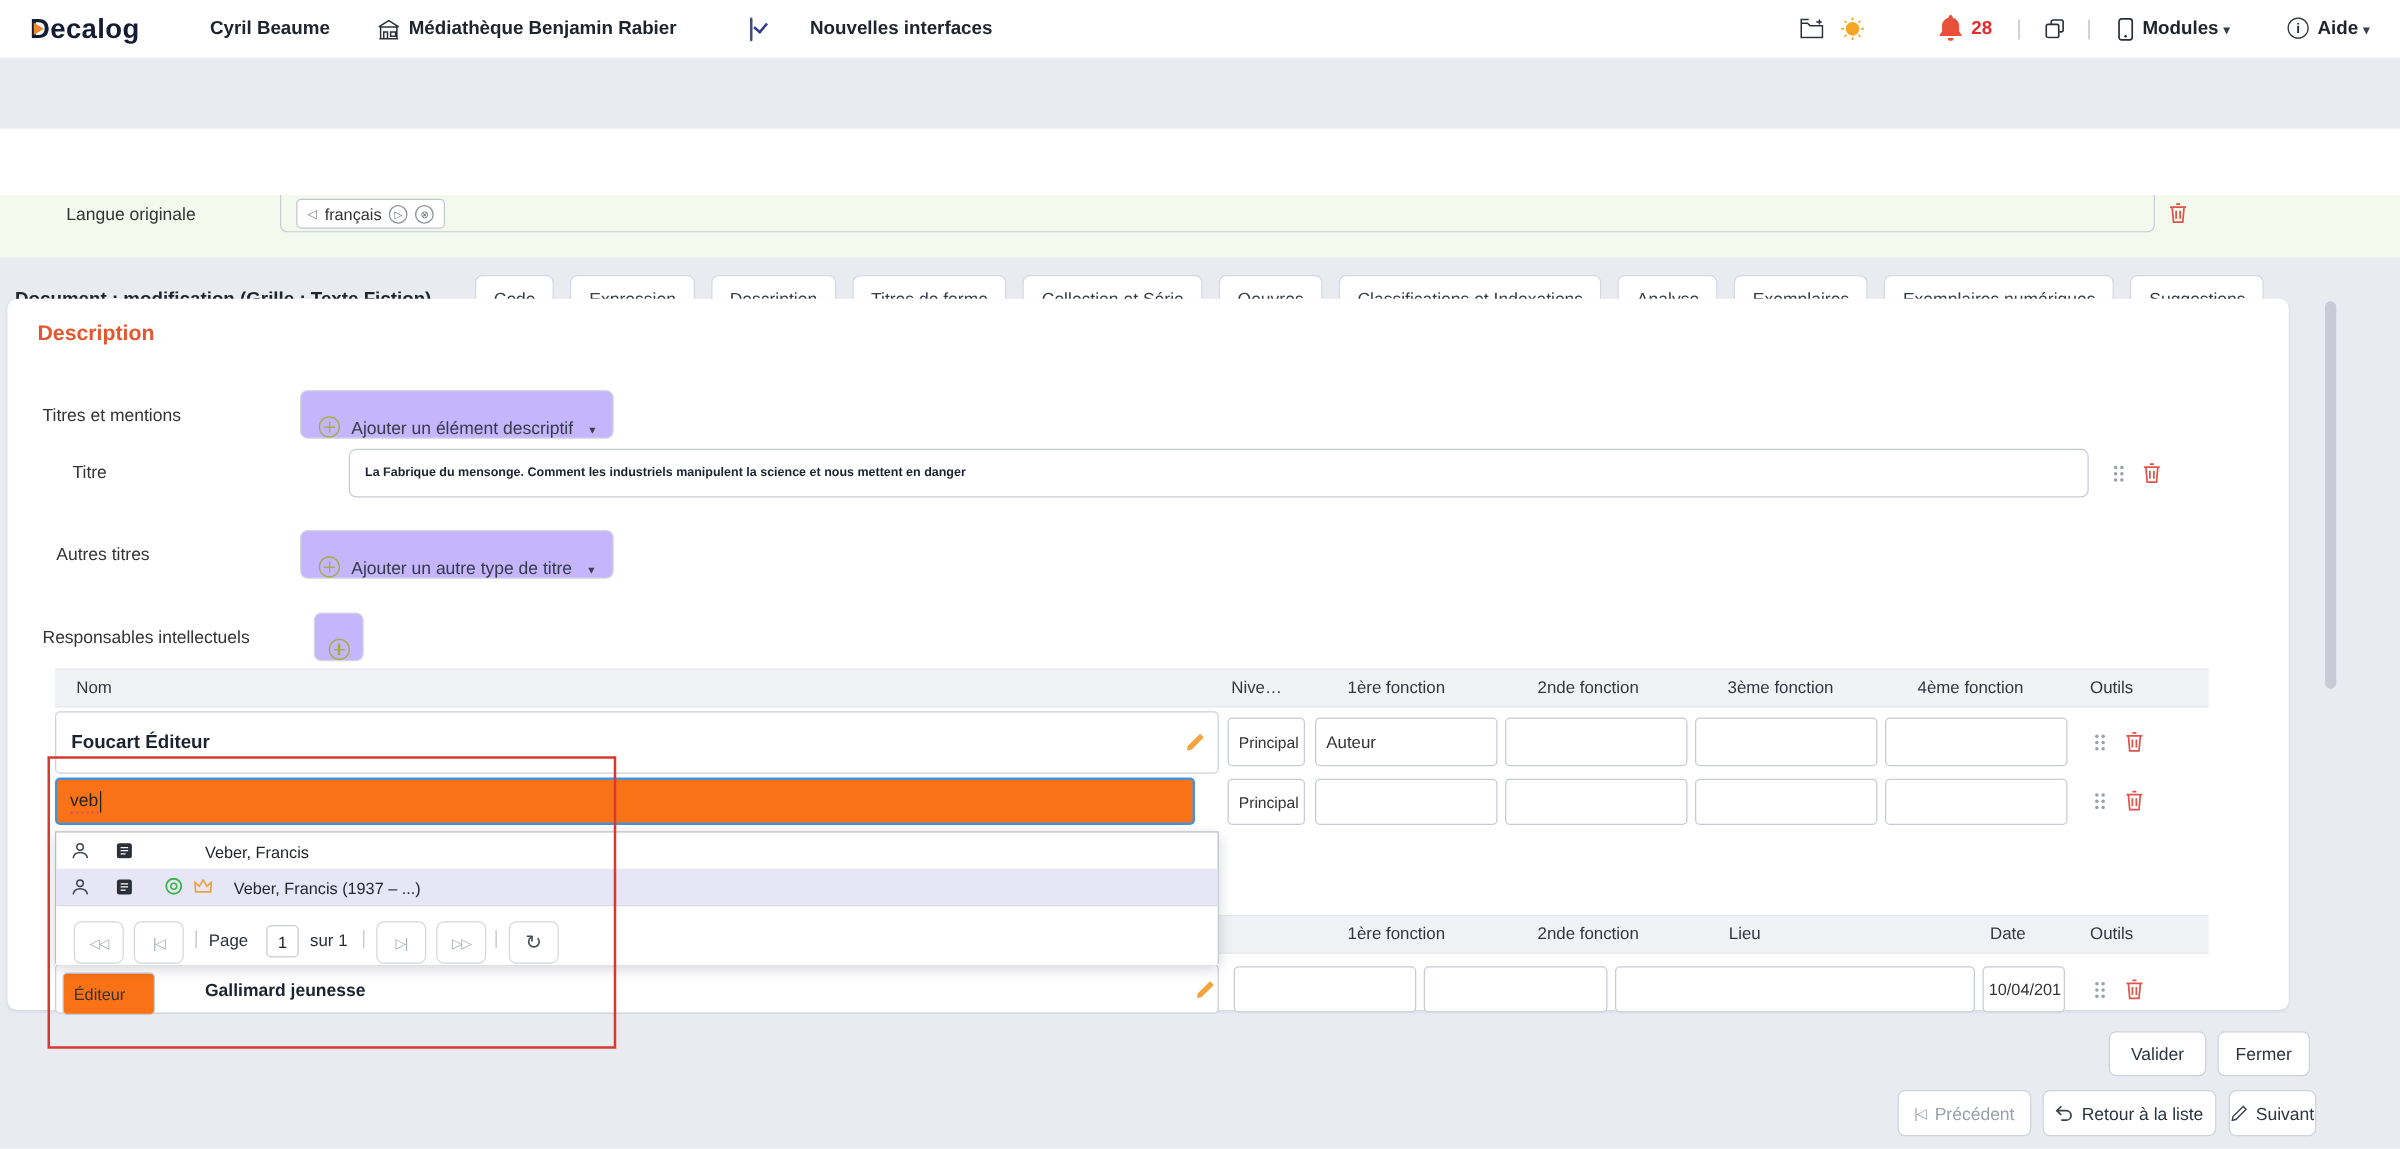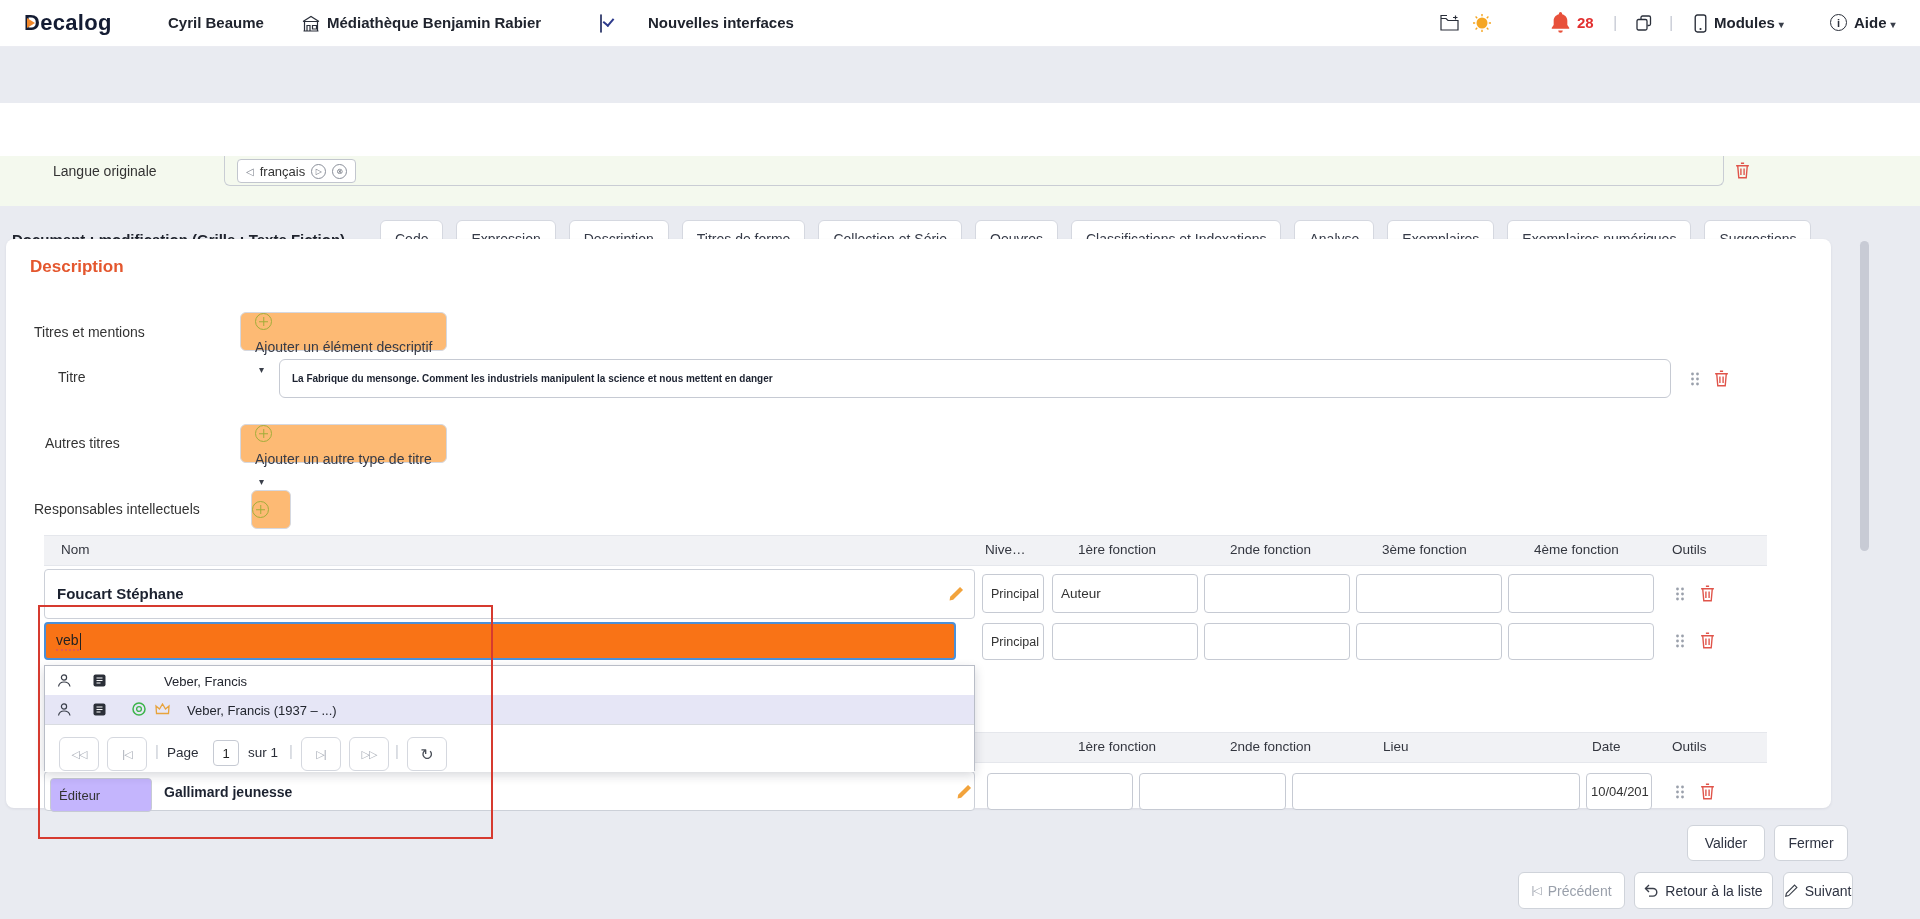--- a/index.html
+++ b/index.html
@@ -45,22 +45,22 @@
     background:#fff; border:1px solid #c2c6ce; border-radius:4px; padding:0 8px; font-size:13px; color:#333; }
   .chip-arrow { font-size:10px; color:#7a7f8a; }
   .chip-circle { width:15px; height:15px; border:1px solid #8a8f9a; border-radius:50%;
     display:flex; align-items:center; justify-content:center; font-size:8px; color:#6a6f7a; }
 
   
   .card { left:6px; top:239px; width:1825px; height:569px; background:#fff; border-radius:8px; box-shadow:0 1px 3px rgba(20,25,50,.08); }
   .section-heading { left:30px; top:257px; font-size:17px; font-weight:700; color:#e4572e; }
   .lbl { font-size:14px; color:#333; white-space:nowrap; }
 
-  .add-btn { display:flex; align-items:flex-start; gap:9px; background:#fdba74; border:1px solid #d5d8e0;
-    border-radius:6px; height:39px; padding:0 14px; font-size:14px; color:#353a47;flex-direction:column; }
+  .add-btn { display:flex; align-items:flex-end; gap:9px; background:#c4b5fd; border:1px solid #d5d8e0;
+    border-radius:6px; height:39px; padding:0 14px; font-size:14px; color:#353a47; }
   .plus-circle { width:17px; height:17px; border:1.5px solid #a2ad39; border-radius:50%; position:relative; flex:0 0 auto; }
   .plus-circle::before { content:""; position:absolute; left:50%; top:3px; bottom:3px; width:1.5px; background:#a2ad39; transform:translateX(-50%); }
   .plus-circle::after  { content:""; position:absolute; top:50%; left:3px; right:3px; height:1.5px; background:#a2ad39; transform:translateY(-50%); }
 
   .title-input { left:279px; top:359px; width:1392px; height:39px; border:1px solid #c6cad3; border-radius:6px;
     padding:0 12px; font-family:"Liberation Sans",sans-serif; font-size:10px; font-weight:700; color:#1c2230; background:#fff; }
 
   .thead { background:#f1f2f5; border-top:1px solid #e5e7ec; border-bottom:1px solid #e5e7ec; }
   .th { position:absolute; font-size:13.5px; color:#33363f; white-space:nowrap; }
 
@@ -252,21 +252,21 @@
   <div class="abs thead" style="left:44px;top:535px;width:1723px;height:31px;"></div>
   <span class="abs th" style="left:61px;top:542px;">Nom</span>
   <span class="abs th" style="left:985px;top:542px;">Nive…</span>
   <span class="abs th" style="left:1078px;top:542px;">1ère fonction</span>
   <span class="abs th" style="left:1230px;top:542px;">2nde fonction</span>
   <span class="abs th" style="left:1382px;top:542px;">3ème fonction</span>
   <span class="abs th" style="left:1534px;top:542px;">4ème fonction</span>
   <span class="abs th" style="left:1672px;top:542px;">Outils</span>
 
   <div class="abs row-box" style="left:44px;top:569px;width:931px;height:50px;">
-    <span style="position:absolute;left:12px;top:15px;font-size:15px;font-weight:700;color:#1c2230;">Foucart Stéphane</span>
+    <span style="position:absolute;left:12px;top:15px;font-size:15px;font-weight:700;color:#1c2230;">Foucart Éditeur</span>
     <span style="position:absolute;left:904px;top:16px;">
       <svg width="15" height="15" viewBox="0 0 14 14">
           <path fill="#f2a33c" d="M10.3.9l2.8 2.8-9.2 9.2-3.4 .6 .6-3.4z"></path>
         </svg>
     </span>
   </div>
   <div class="cell" style="left:982px;top:574px;width:62px;height:39px;font-size:12.5px;">Principal</div>
   <div class="cell" style="left:1052px;top:574px;width:146px;height:39px;">Auteur</div>
   <div class="cell" style="left:1204px;top:574px;width:146px;height:39px;"></div>
   <div class="cell" style="left:1356px;top:574px;width:146px;height:39px;"></div>
@@ -317,21 +317,21 @@
   </span>
 
   <div class="abs thead" style="left:44px;top:732px;width:1723px;height:31px;"></div>
   <span class="abs th" style="left:1078px;top:739px;">1ère fonction</span>
   <span class="abs th" style="left:1230px;top:739px;">2nde fonction</span>
   <span class="abs th" style="left:1383px;top:739px;">Lieu</span>
   <span class="abs th" style="left:1592px;top:739px;">Date</span>
   <span class="abs th" style="left:1672px;top:739px;">Outils</span>
 
   <div class="abs row-box" style="left:44px;top:771px;width:931px;height:40px;">
-    <div style="position:absolute;left:5px;top:6px;width:102px;height:28px;border:1px solid #c6cad3;border-radius:4px;display:flex;align-items:center;padding:16px 8px;font-size:13px;color:#333;background:#c4b5fd;">Éditeur</div>
+    <div style="position:absolute;left:5px;top:6px;width:74px;height:28px;border:1px solid #c6cad3;border-radius:4px;display:flex;align-items:center;padding:16px 8px;font-size:13px;color:#333;background:#f97316;">Éditeur</div>
     <span style="position:absolute;left:119px;top:12px;font-size:14px;font-weight:700;color:#1c2230;">Gallimard jeunesse</span>
     <span style="position:absolute;left:912px;top:12px;">
       <svg width="15" height="15" viewBox="0 0 14 14">
           <path fill="#f2a33c" d="M10.3.9l2.8 2.8-9.2 9.2-3.4 .6 .6-3.4z"></path>
         </svg>
     </span>
   </div>
   <div class="cell" style="left:987px;top:773px;width:146px;height:37px;"></div>
   <div class="cell" style="left:1139px;top:773px;width:147px;height:37px;"></div>
   <div class="cell" style="left:1292px;top:773px;width:288px;height:37px;"></div>

